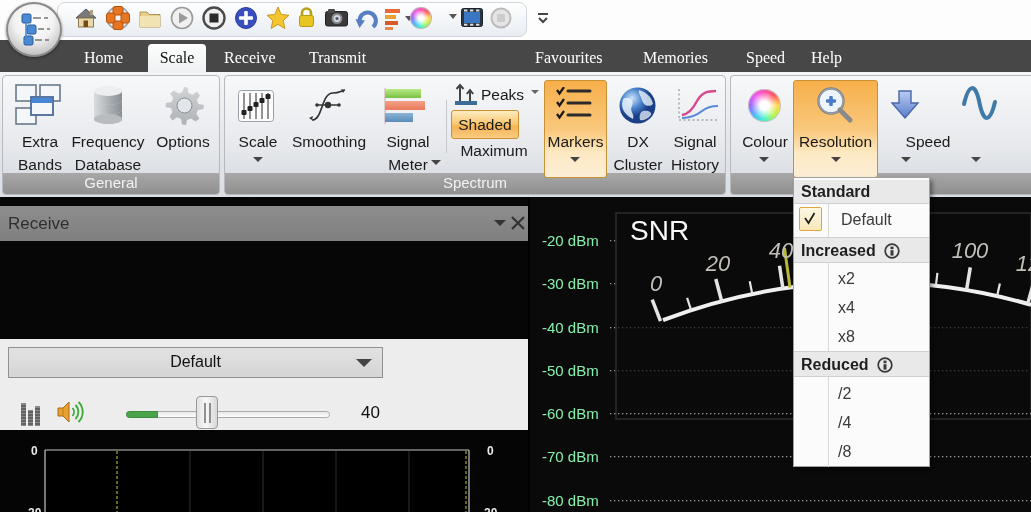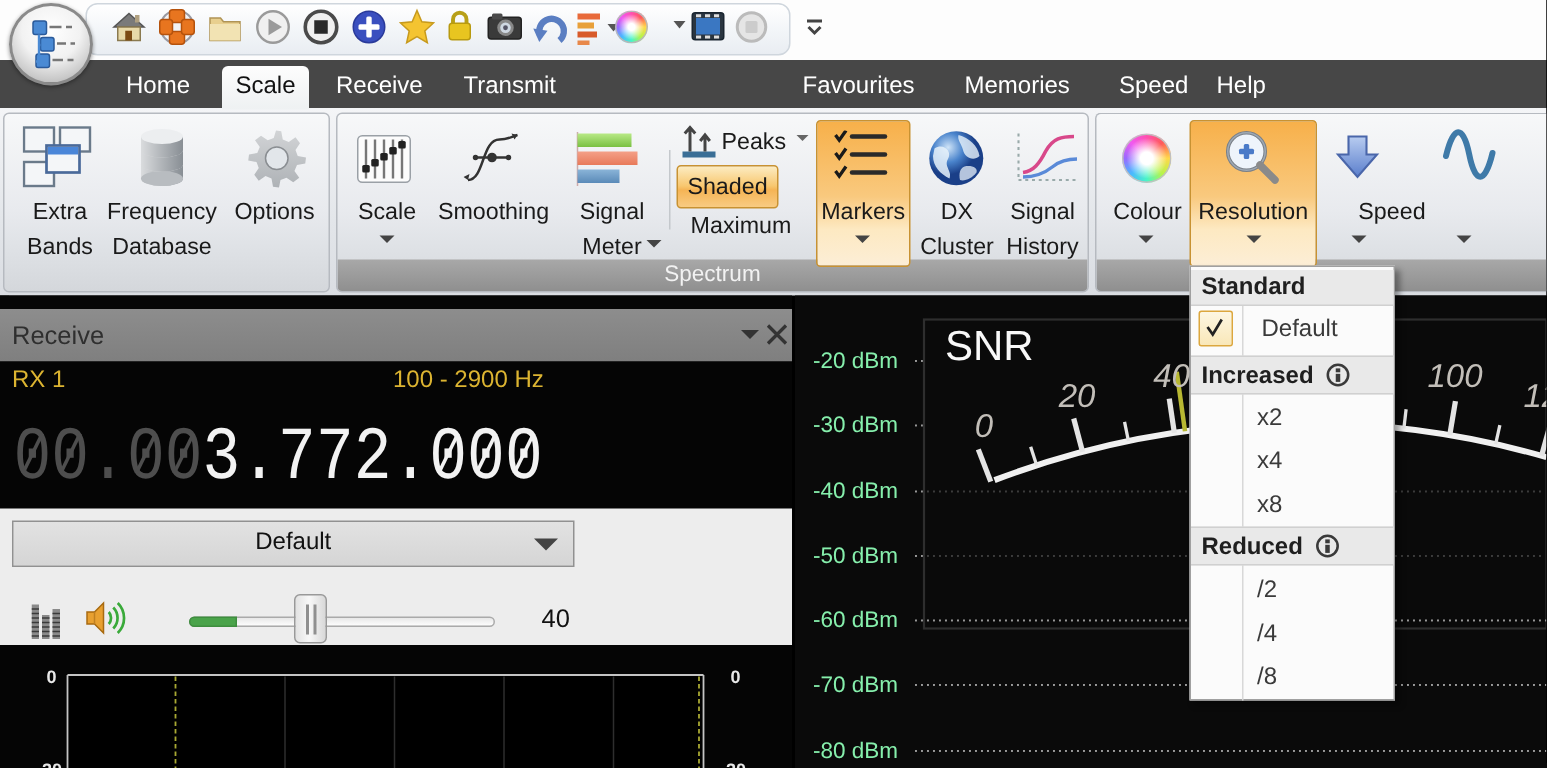--- a/index.html
+++ b/index.html
@@ -9,21 +9,21 @@
 
 
 #qat { left:0; top:0; width:1031px; height:40px; background:#fdfdfd; }
 #qatbar { left:57px; top:2px; width:470px; height:35px; border:1px solid #cfd6dd; border-radius:8px;
   background:linear-gradient(#ffffff,#f2f5f8 55%,#e9edf2); }
 #appbtn { left:6px; top:2px; width:56px; height:55px; border-radius:50%;
   background:radial-gradient(circle at 50% 32%, #ffffff 0%, #f2f2f2 45%, #c9c9c9 75%, #9b9b9b 100%);
   border:2px solid #8a8a8a; box-shadow:0 1px 3px rgba(0,0,0,.4); z-index:40; }
 
 
-#menubar { left:0; top:40px; width:1031px; height:32px; background:#474747; }
+#menubar { left:0; top:40px; width:1031px; height:32px; background:#474747;font-family:Liberation Serif, serif; }
 .tab { position:absolute; top:4px; height:28px; line-height:27px; color:#fff; font-size:16px; }
 #tabview { left:148px; top:4px; width:58px; height:29px; border-radius:4px 4px 0 0;
   background:linear-gradient(#fdfdfd,#eef1f2); color:#111; text-align:center; line-height:28px; font-size:16px; z-index:2;}
 
 
 #ribbon { left:0; top:72px; width:1031px; height:125px; background:linear-gradient(#f4f5f7,#e3e6ea 60%,#dadde2); }
 .group { position:absolute; top:3px; height:120px; border:1px solid #b6bac0; border-radius:4px;
   background:linear-gradient(#f7f8f9, #e8eaee 55%, #dfe2e6 75%, #d4d7db); overflow:hidden; }
 .gfoot { position:absolute; left:0; right:0; bottom:0; height:21px;
   background:linear-gradient(#a8a8a8,#8f8f8f); color:#f2f2f2; text-align:center; font-size:15px; line-height:20px; }
@@ -188,20 +188,21 @@
   <div class="tab" style="left:224px;">Receive</div>
   <div class="tab" style="left:309px;">Transmit</div>
   <div class="tab" style="left:535px;">Favourites</div>
   <div class="tab" style="left:643px;">Memories</div>
   <div class="tab" style="left:746px;">Speed</div>
   <div class="tab" style="left:811px;">Help</div>
 </div>
 
 <div class="abs" id="ribbon">
   <div class="group" style="left:2px; width:218px;">
+    <div class="gfoot">General</div>
 
     <svg class="abs" style="left:12px; top:8px;" width="48" height="42" viewBox="0 0 48 42">
       <rect x="1" y="1" width="20" height="16" fill="#f4f6f8" stroke="#6a7a8a" stroke-width="1.6"></rect>
       <rect x="25" y="1" width="20" height="16" fill="#f4f6f8" stroke="#6a7a8a" stroke-width="1.6"></rect>
       <rect x="1" y="24" width="20" height="16" fill="#f4f6f8" stroke="#6a7a8a" stroke-width="1.6"></rect>
       <g>
         <rect x="16" y="13" width="22" height="18" fill="#f4f6f8" stroke="#4a6a9a" stroke-width="1.8"></rect>
         <rect x="17" y="14" width="20" height="5" fill="#4a86d8"></rect>
       </g>
     </svg>
@@ -394,37 +395,20 @@
 
 <div class="abs" style="left:0; top:197px; width:6px; height:9px; background:#3a3a3a;"></div>
 <div class="abs" id="lpanel">
   <div class="abs" id="ltitle">
     <span style="position:absolute; left:8px; top:8px;">Receive</span>
     <div class="darr" style="left:494px; top:14px; border-top-color:#333; border-left-width:6px; border-right-width:6px; border-top-width:6px;"></div>
     <svg style="position:absolute; left:510px; top:9px;" width="16" height="16" viewBox="0 0 16 16">
       <path d="M2 2 L14 14 M14 2 L2 14" stroke="#333" stroke-width="2.2"></path>
     </svg>
   </div>
-  <div class="abs" id="freqarea">
-    <div class="abs" style="left:8px; top:4px; color:#dcb431; font-size:16px;">RX 1</div>
-    <div class="abs" style="left:262px; top:4px; color:#dcb431; font-size:16px;">100 - 2900 Hz</div>
-    <svg class="abs" style="left:0; top:0;" width="528" height="102" viewBox="0 0 528 102">
-      <g font-family="Liberation Mono, monospace" font-size="42" transform="scale(1,1.19)">
-        <text x="9.0" y="65.2" fill="#4e4e4e">00.00</text>
-        <text x="135.0" y="65.2" fill="#f2f2f2">3.772.000</text>
-      </g>
-      <line x1="15.2" y1="74.5" x2="28.2" y2="48" stroke="#4e4e4e" stroke-width="2.4"></line>
-      <line x1="40.4" y1="74.5" x2="53.4" y2="48" stroke="#4e4e4e" stroke-width="2.4"></line>
-      <line x1="90.8" y1="74.5" x2="103.8" y2="48" stroke="#4e4e4e" stroke-width="2.4"></line>
-      <line x1="116.0" y1="74.5" x2="129.0" y2="48" stroke="#4e4e4e" stroke-width="2.4"></line>
-      <line x1="292.4" y1="74.5" x2="305.4" y2="48" stroke="#f2f2f2" stroke-width="2.4"></line>
-      <line x1="317.6" y1="74.5" x2="330.6" y2="48" stroke="#f2f2f2" stroke-width="2.4"></line>
-      <line x1="342.8" y1="74.5" x2="355.8" y2="48" stroke="#f2f2f2" stroke-width="2.4"></line>
-    </svg>
-  </div>
   <div class="abs" id="midpanel">
     <div class="abs" id="combo">
       <div class="abs" style="left:0; right:0; top:5px; text-align:center; font-size:16px; color:#111;">Default</div>
       <div class="darr" style="right:10px; top:11px; border-left-width:8px; border-right-width:8px; border-top-width:8px;"></div>
     </div>
 
     <svg class="abs" style="left:21px; top:62px;" width="24" height="25" viewBox="0 0 24 25">
       <g fill="#8a8a8a">
         <rect x="0" y="2" width="5" height="23"></rect>
         <rect x="7" y="9" width="5" height="16"></rect>

